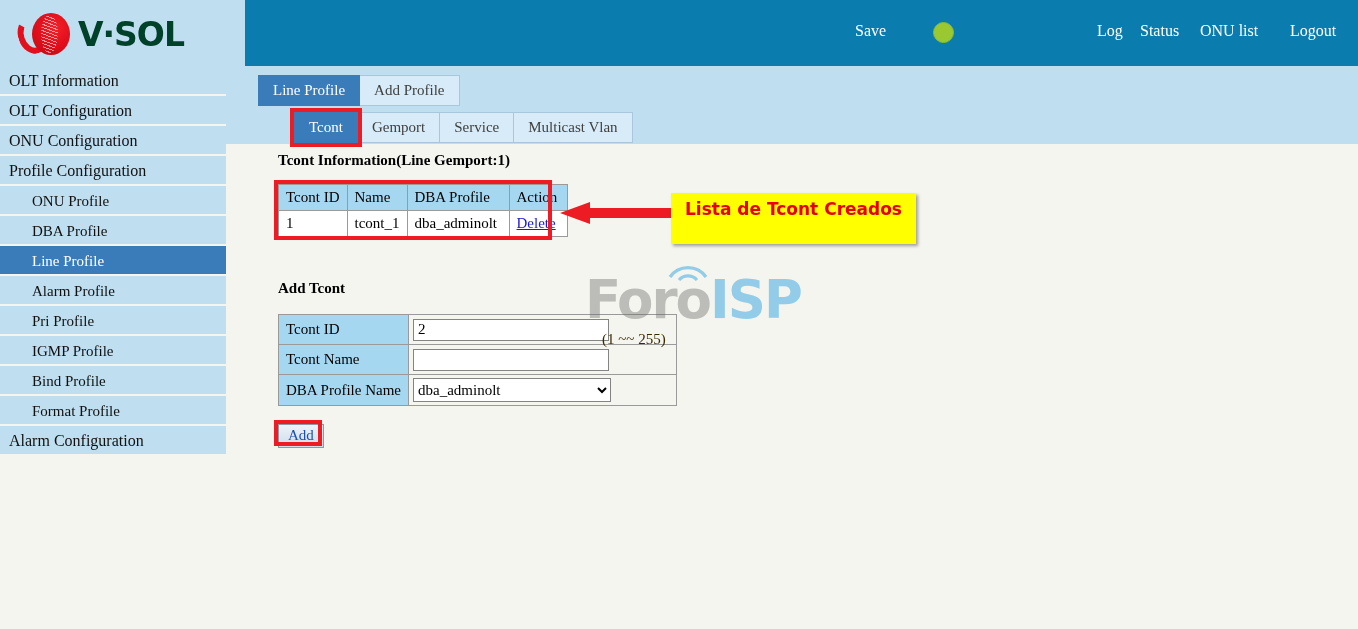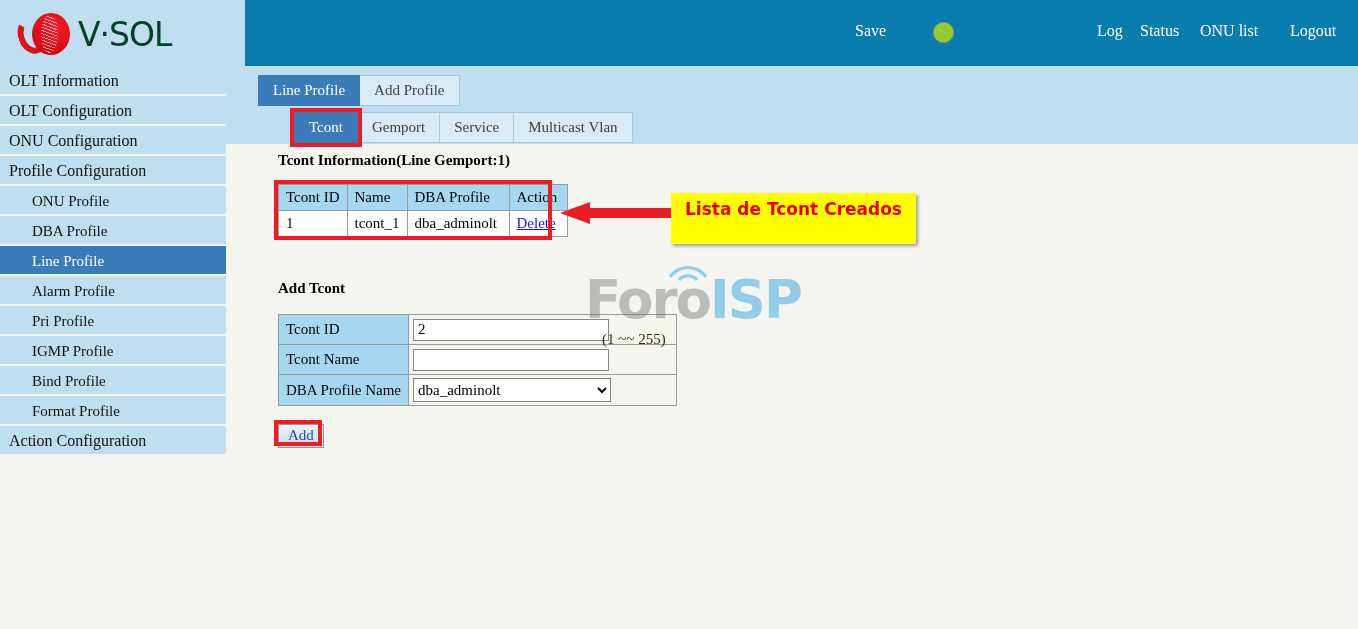--- a/index.html
+++ b/index.html
@@ -34,21 +34,21 @@
   }
   .logo-mark .crescent {
     position: absolute; left: 0px; top: 6px; width: 30px; height: 38px;
     border-radius: 50%;
     border: 6px solid #e2101c;
     border-right-color: transparent; border-top-color: transparent;
     transform: rotate(-18deg);
   }
   .logo-text {
     font-family: "DejaVu Sans", sans-serif;
-    font-weight: normal; font-size: 33px; letter-spacing: -1px;
+    font-weight: bold; font-size: 33px; letter-spacing: -1px;
     color: #00412a;
   }
   .topbar {
     position: absolute; left: 245px; top: 0; width: 1113px; height: 66px;
     background: #0b7cae;
   }
   .topbar .tb-item {
     position: absolute; top: 22px;
     color: #ffffff; font-size: 16px; white-space: nowrap;
     font-family: "Liberation Serif", serif;
@@ -261,21 +261,21 @@
     <div class="side-item">ONU Configuration</div>
     <div class="side-item">Profile Configuration</div>
     <div class="side-item sub">ONU Profile</div>
     <div class="side-item sub">DBA Profile</div>
     <div class="side-item sub active">Line Profile</div>
     <div class="side-item sub">Alarm Profile</div>
     <div class="side-item sub">Pri Profile</div>
     <div class="side-item sub">IGMP Profile</div>
     <div class="side-item sub">Bind Profile</div>
     <div class="side-item sub">Format Profile</div>
-    <div class="side-item">Action Configuration</div>
+    <div class="side-item">Alarm Configuration</div>
   </div>
 
   <div class="content">
 
     <svg class="wm-arc" viewBox="0 0 44 26">
       <path d="M4 22 A 22 22 0 0 1 40 22" fill="none" stroke="rgba(110,188,228,.72)" stroke-width="3.2"></path>
       <path d="M13 25 A 12 12 0 0 1 31 25" fill="none" stroke="rgba(110,188,228,.72)" stroke-width="3.2"></path>
     </svg>
     <div class="watermark"><span class="wm-foro">Foro</span><span class="wm-isp">ISP</span></div>
 

